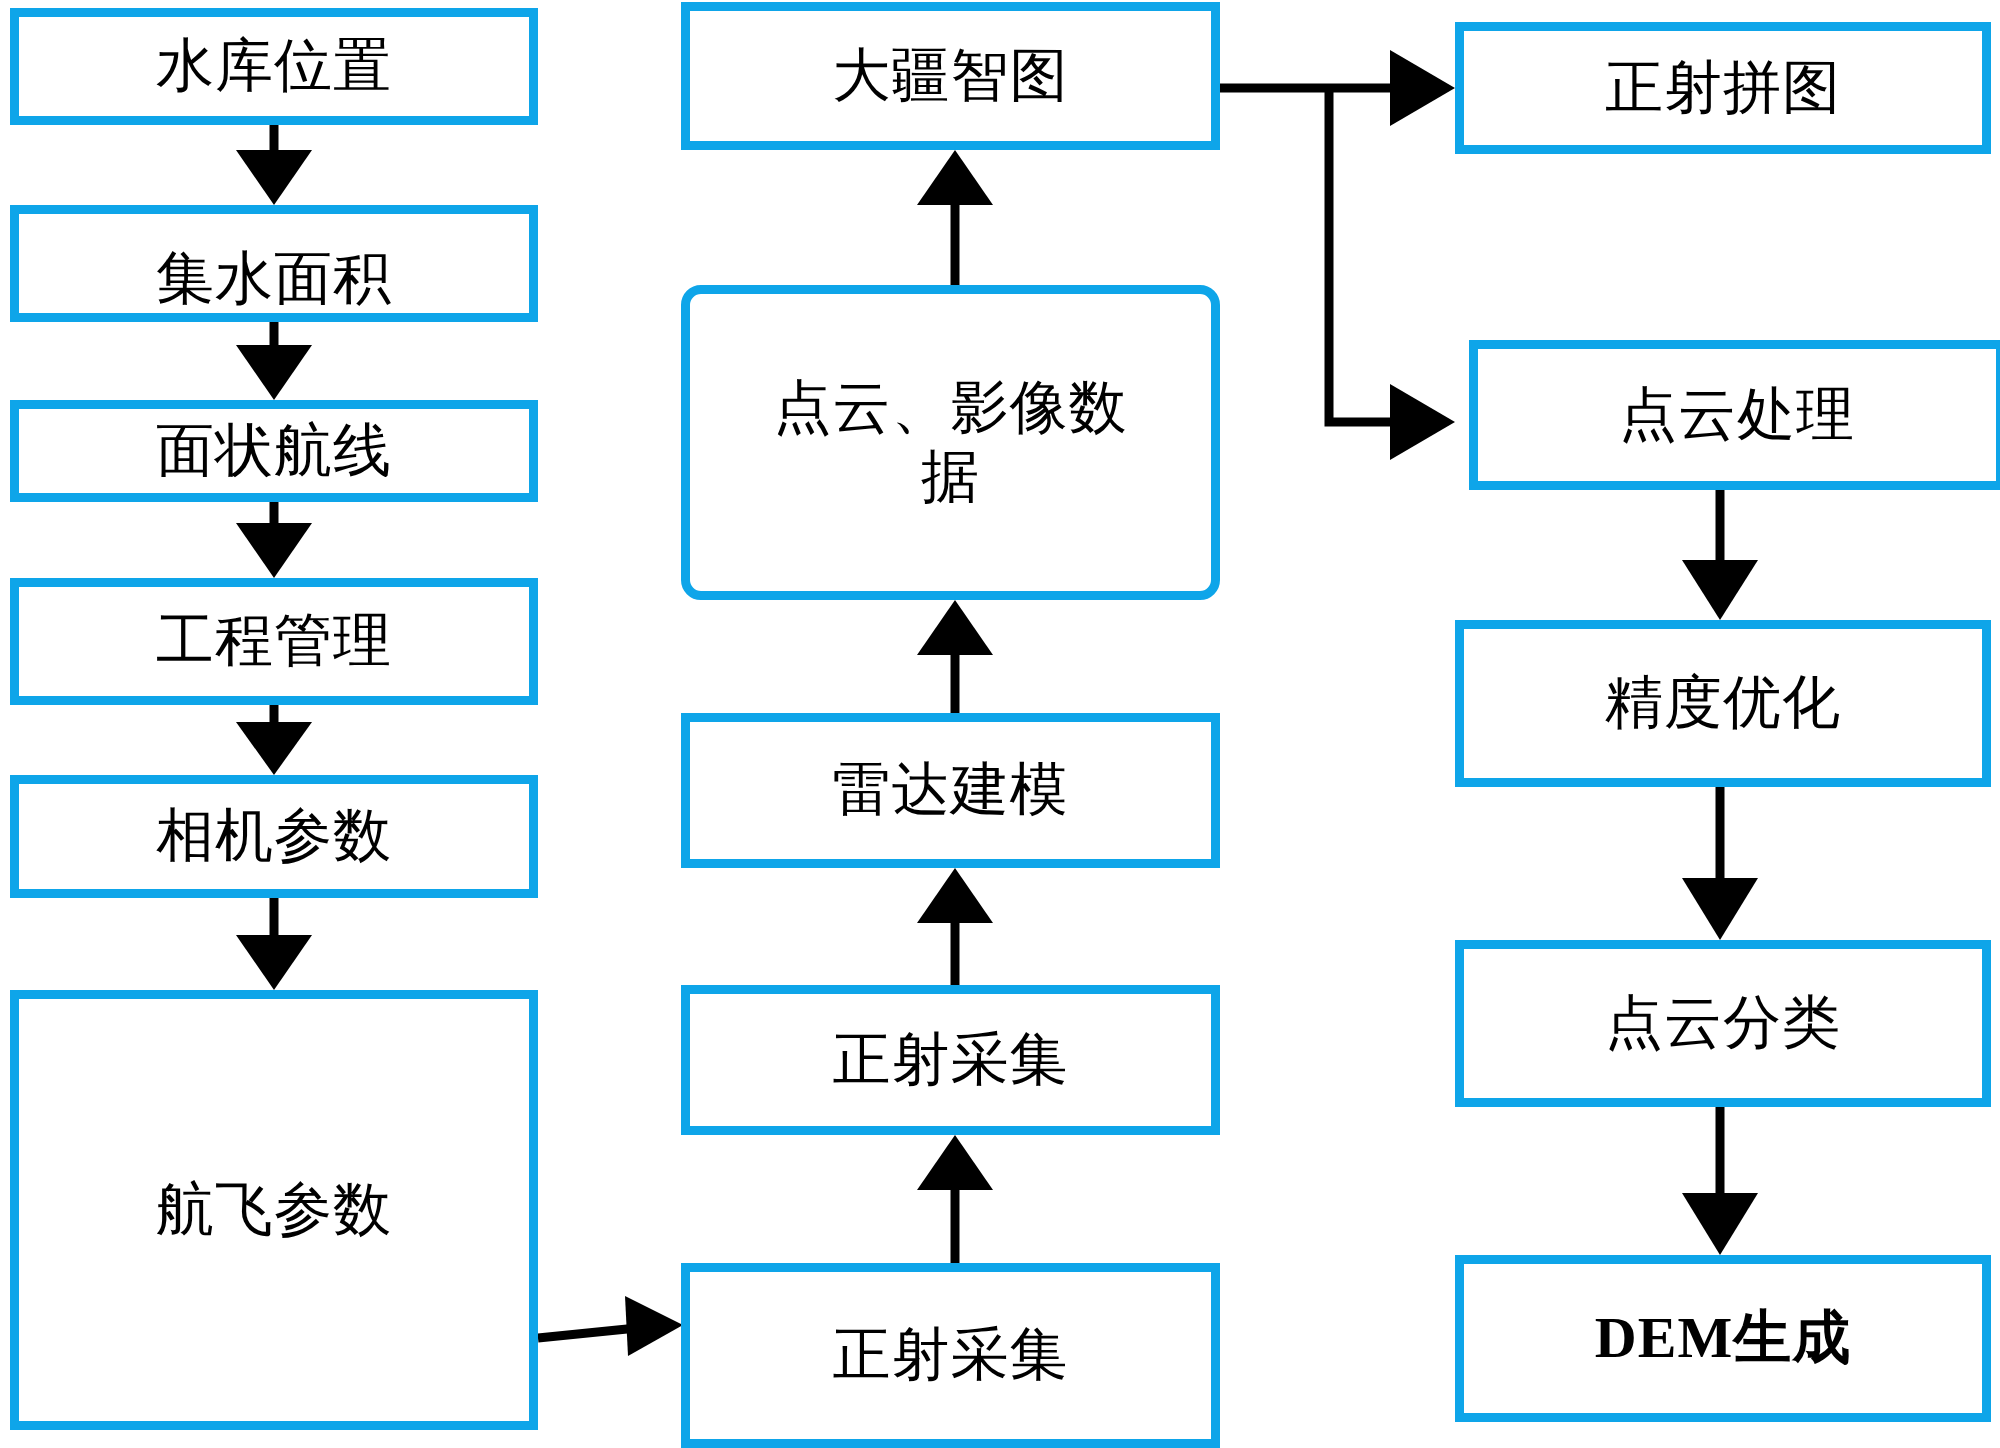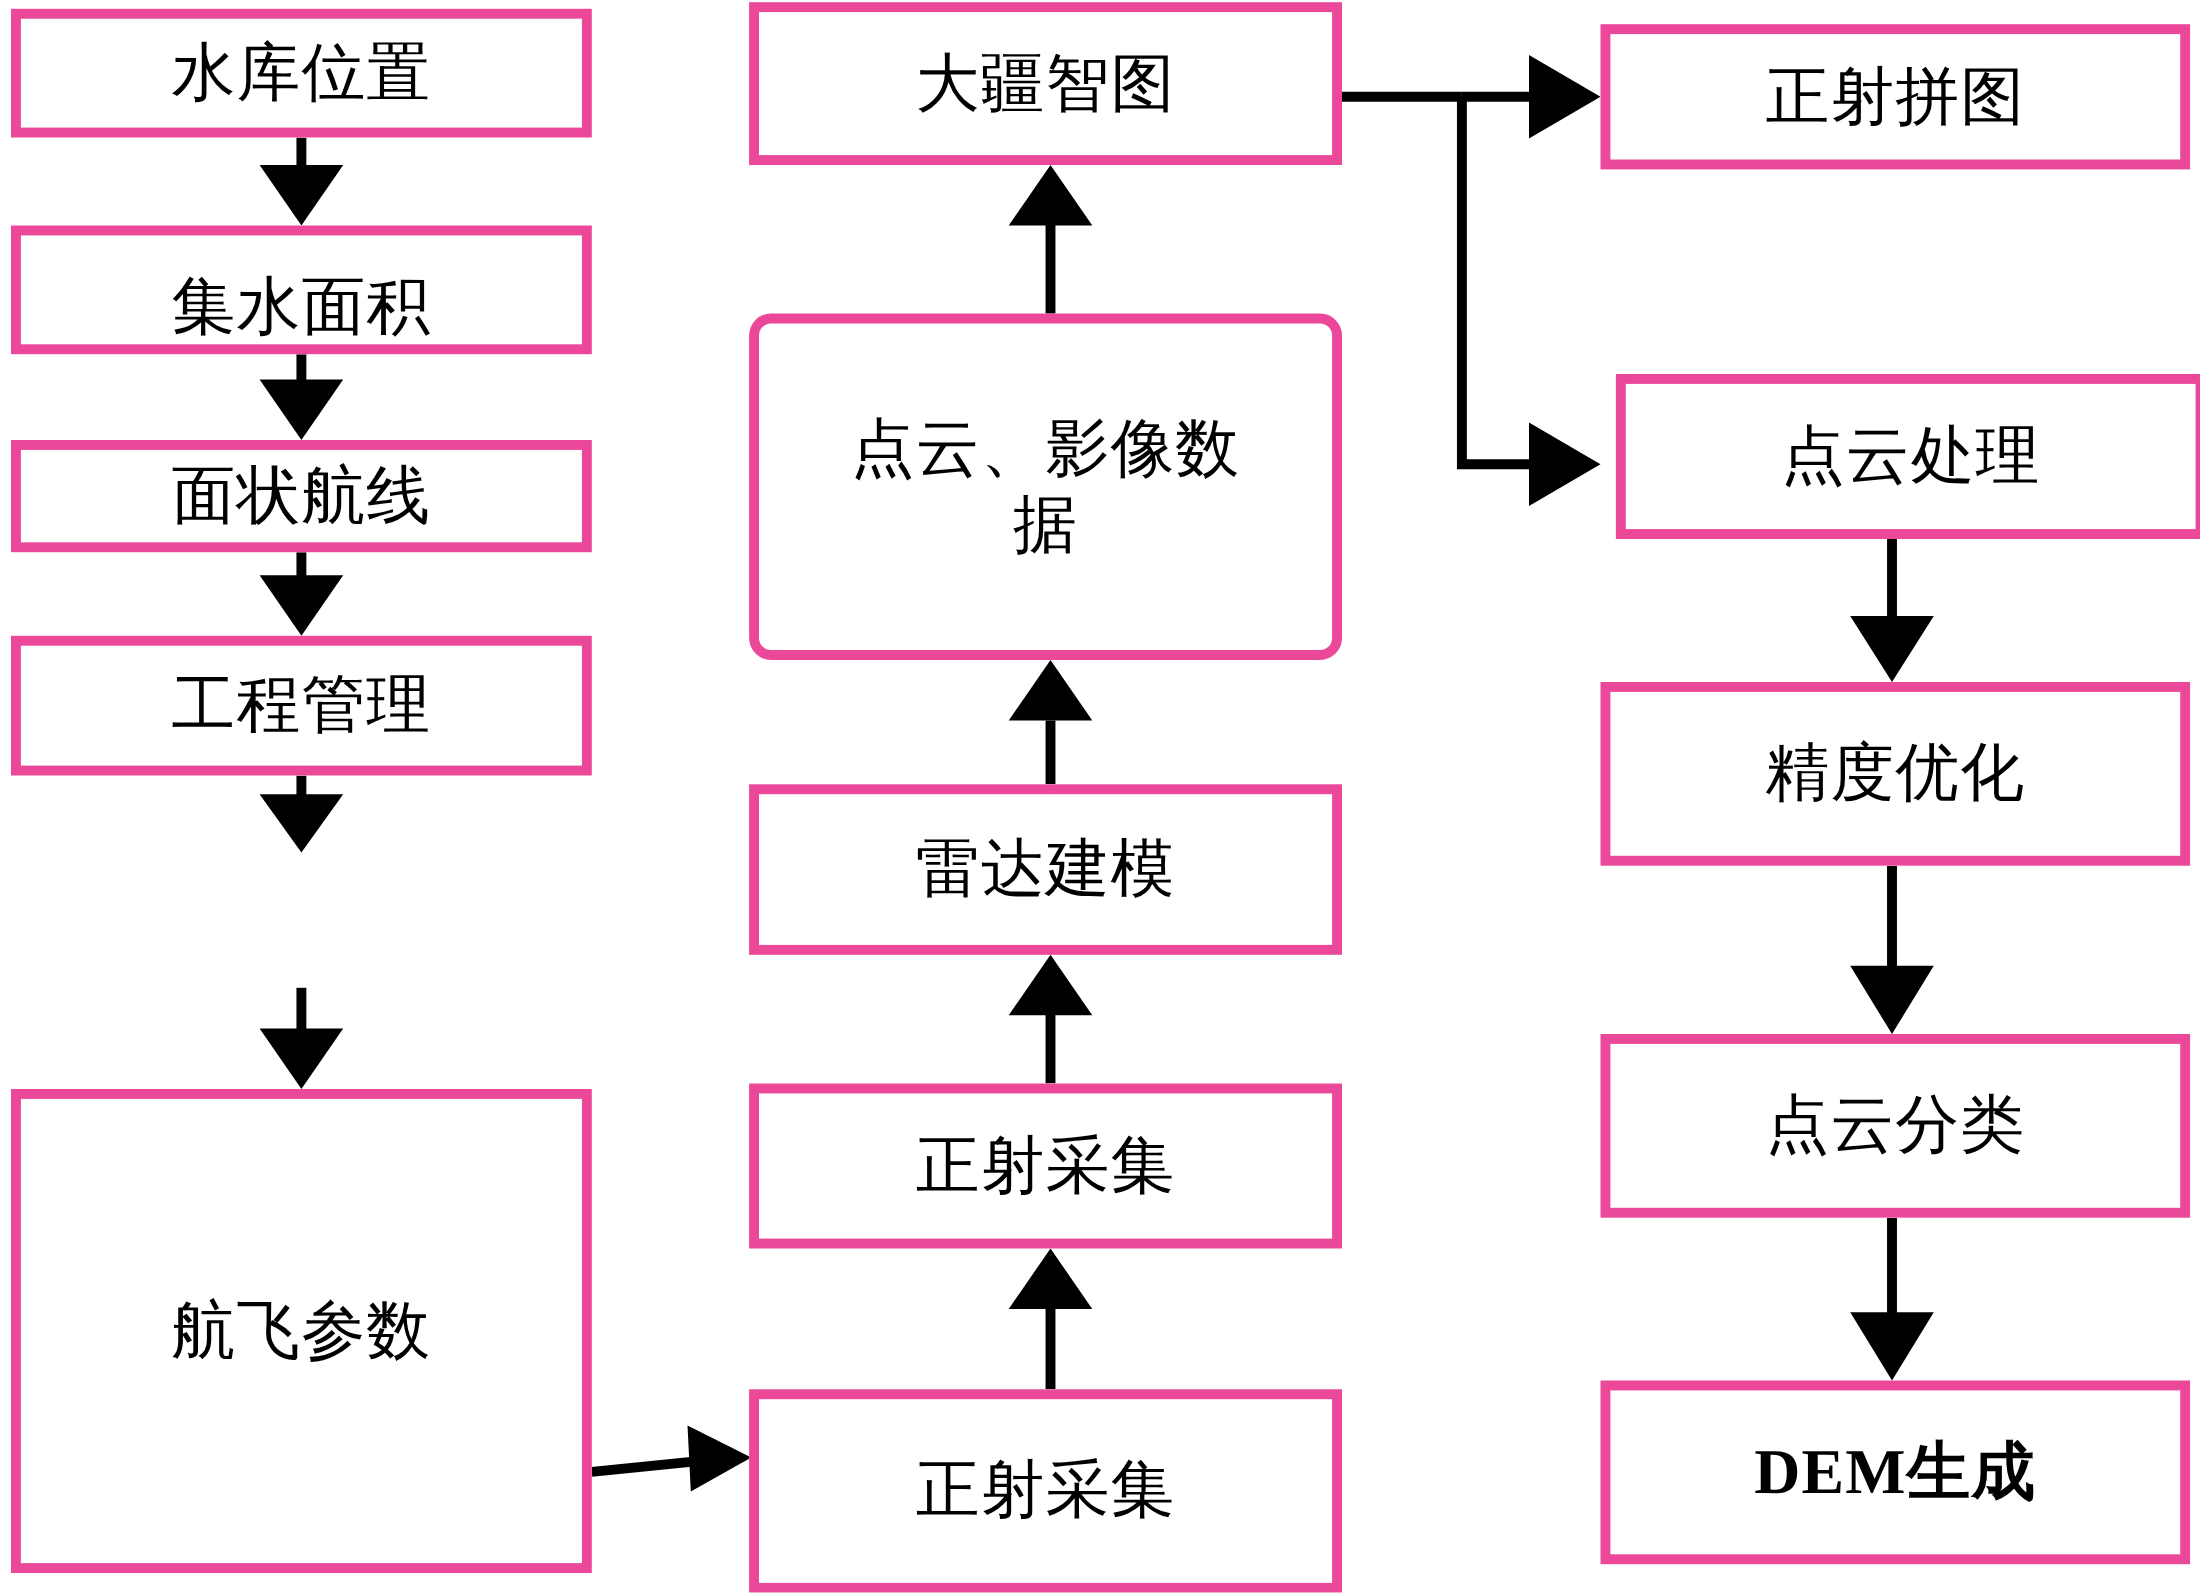--- a/index.html
+++ b/index.html
@@ -12,21 +12,21 @@
     width: 2000px;
     height: 1448px;
     background: #ffffff;
     overflow: hidden;
     font-family: "Liberation Serif", "DejaVu Serif", serif;
   }
   .node {
     position: absolute;
     box-sizing: border-box;
     background: #ffffff;
-    border: 9px solid #ec4899;
+    border: 9px solid #0ea5e9;
     display: flex;
     align-items: center;
     justify-content: center;
     text-align: center;
     line-height: 1.18;
     color: #000000;
   }
   .node .label {
     display: block;
     padding: 0 10px;
@@ -134,20 +134,23 @@
   </div>
 
   <div class="node" style="left:10px; top:400px; width:528px; height:102px;">
     <span class="label">面状航线</span>
   </div>
 
   <div class="node" style="left:10px; top:578px; width:528px; height:127px;">
     <span class="label">工程管理</span>
   </div>
 
+  <div class="node" style="left:10px; top:775px; width:528px; height:123px;">
+    <span class="label">相机参数</span>
+  </div>
 
   <div class="node" style="left:10px; top:990px; width:528px; height:440px;">
     <span class="label">航飞参数</span>
   </div>
 
   <div class="node" style="left:681px; top:2px; width:539px; height:148px;">
     <span class="label">大疆智图</span>
   </div>
 
   <div class="node" style="left:681px; top:285px; width:539px; height:315px;border-radius:20px;">

